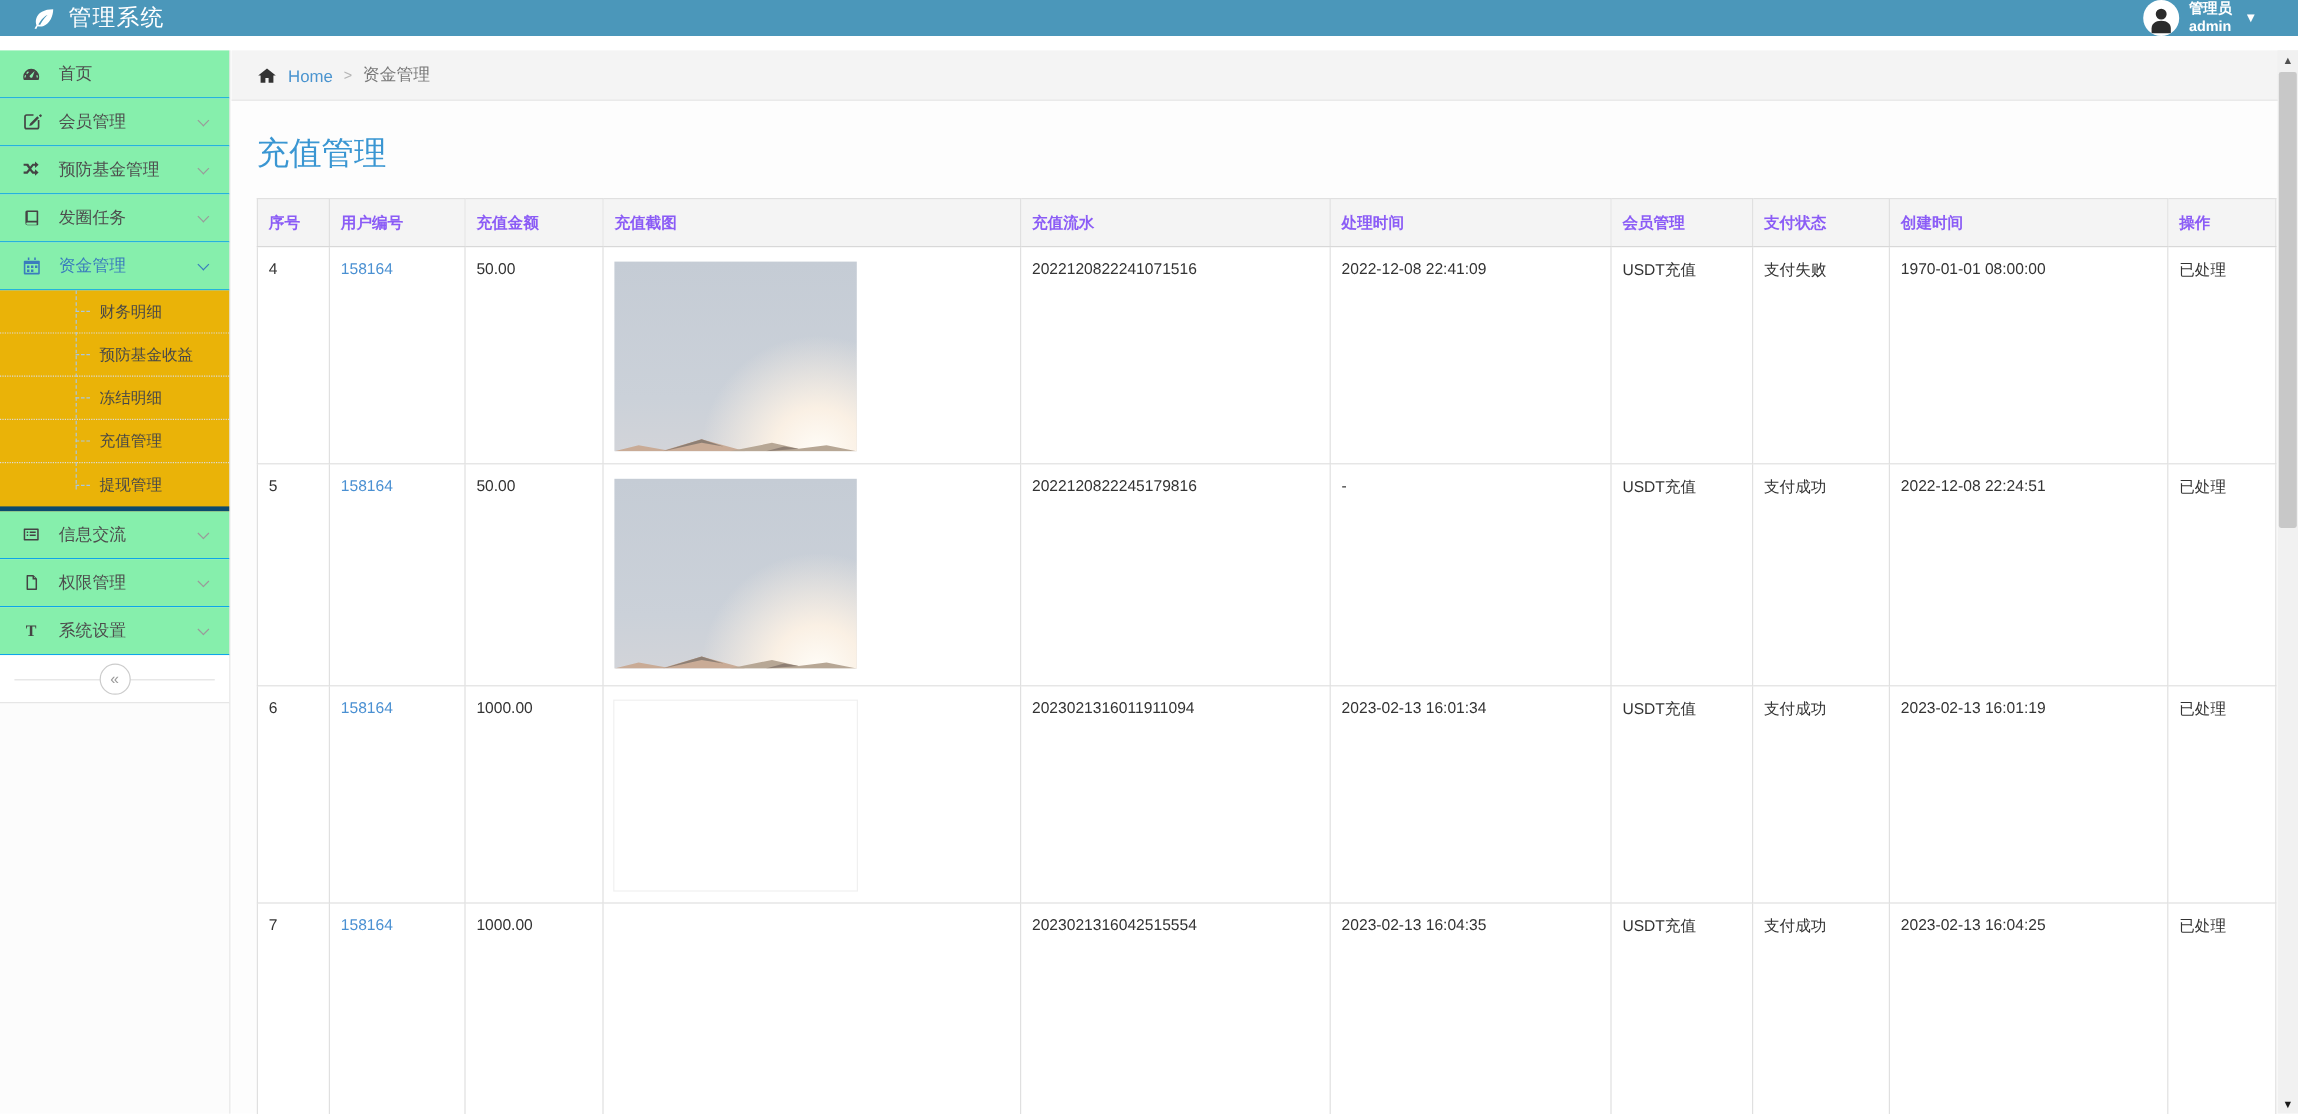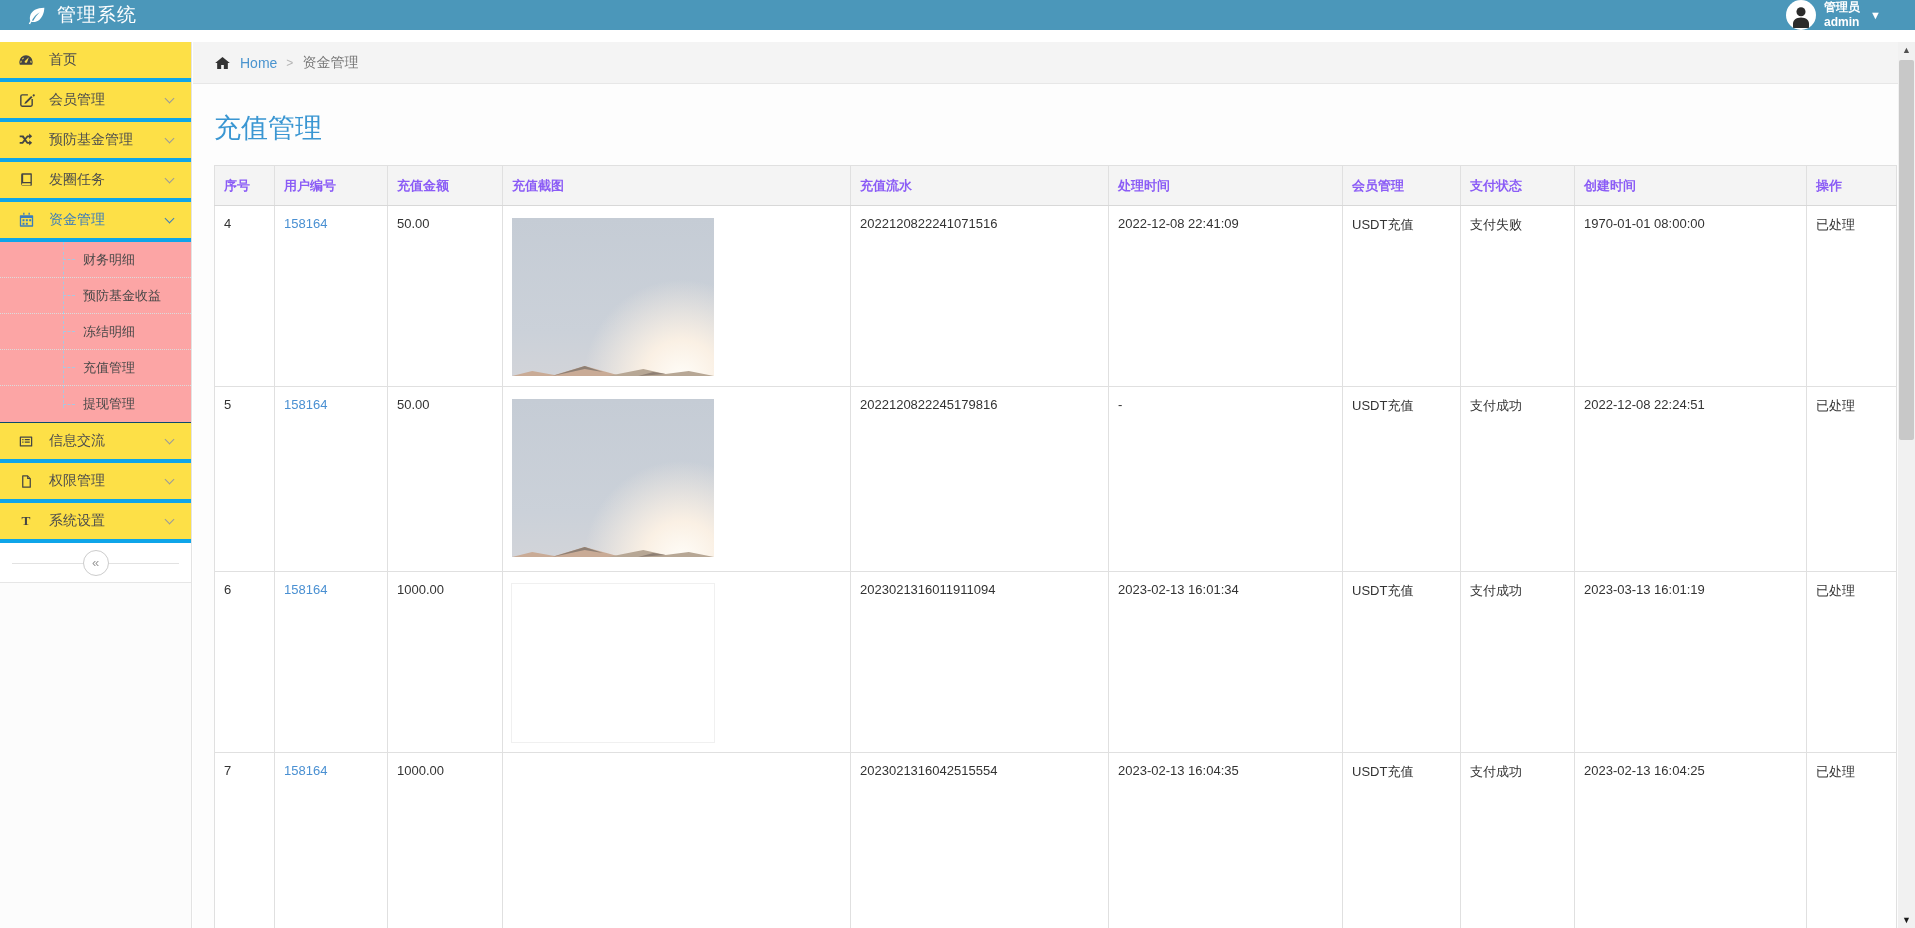--- a/index.html
+++ b/index.html
@@ -14,30 +14,30 @@
   .leaf { width:22px; height:22px; }
   .user-box { display:flex; align-items:center; gap:8px; padding-right:34px; cursor:pointer; }
   .avatar { width:30px; height:30px; border-radius:50%; background:#fff; display:flex; align-items:center; justify-content:center; overflow:hidden; }
   .user-text { color:#fff; font-size:12px; font-weight:bold; line-height:1.25; }
   .caret { color:#fff; font-size:11px; margin-left:2px; }
 
   
   .sidebar { position:absolute; left:0; top:42px; bottom:0; width:192px; background:#fff;
     border-right:1px solid #e3e3e3; display:flex; flex-direction:column; }
   .nav-item { height:40px; display:flex; align-items:center; padding:0 16px; gap:13px;
-    border-bottom:4px solid #0ea5e9; color:#4d4d4d; font-size:14px; cursor:pointer; background:#fde047; }
+    border-bottom:1px solid #0ea5e9; color:#4d4d4d; font-size:14px; cursor:pointer; background:#86efac; }
   .nav-item .nav-icon { width:20px; height:18px; display:flex; align-items:center; justify-content:center; color:#444; }
   .nav-item .nav-label { flex:1; white-space:nowrap; }
   .chev { width:7px; height:7px; border-right:1.6px solid #9a9a9a; border-bottom:1.6px solid #9a9a9a;
     transform:rotate(45deg); margin-right:2px; margin-top:-3px; }
   .nav-item.active { color:#3a7cbd; }
   .nav-item.active .nav-icon { color:#3a7cbd; }
   .nav-item.active .chev { border-color:#3a7cbd; }
 
-  .submenu { position:relative; background:#fca5a5; border-bottom:1px solid #0c4a6e; }
+  .submenu { position:relative; background:#eab308; border-bottom:4px solid #0c4a6e; }
   .submenu::before { content:""; position:absolute; left:63px; top:0; bottom:14px; border-left:1px dashed #aac7e0; }
   .sub-item { height:36px; display:flex; align-items:center; padding-left:63px; font-size:13px; color:#484848;
     cursor:pointer; border-bottom:1px dotted #dcdcdc; position:relative; }
   .sub-item:last-child { border-bottom:none; }
   .sub-item::before { content:""; width:12px; border-top:1px dashed #aac7e0; margin-right:8px; }
 
   .collapse-row { height:40px; position:relative; border-bottom:1px solid #e6e6e6; background:#fff; }
   .collapse-row .line { position:absolute; left:12px; right:12px; top:50%; border-top:1px solid #e2e2e2; }
   .collapse-btn { position:absolute; left:50%; top:50%; transform:translate(-50%,-50%);
     width:26px; height:26px; border-radius:50%; background:#fff; border:1px solid #ccc;
@@ -295,21 +295,21 @@
             <td>6</td>
             <td><a class="uid-link">158164</a></td>
             <td>1000.00</td>
             <td>
               <div class="shot white"></div>
             </td>
             <td>2023021316011911094</td>
             <td>2023-02-13 16:01:34</td>
             <td>USDT充值</td>
             <td>支付成功</td>
-            <td>2023-03-13 16:01:19</td>
+            <td>2023-02-13 16:01:19</td>
             <td>已处理</td>
           </tr>
           <tr style="height: 163px;">
             <td>7</td>
             <td><a class="uid-link">158164</a></td>
             <td>1000.00</td>
             <td>
               <div class="shot blank"></div>
             </td>
             <td>2023021316042515554</td>

